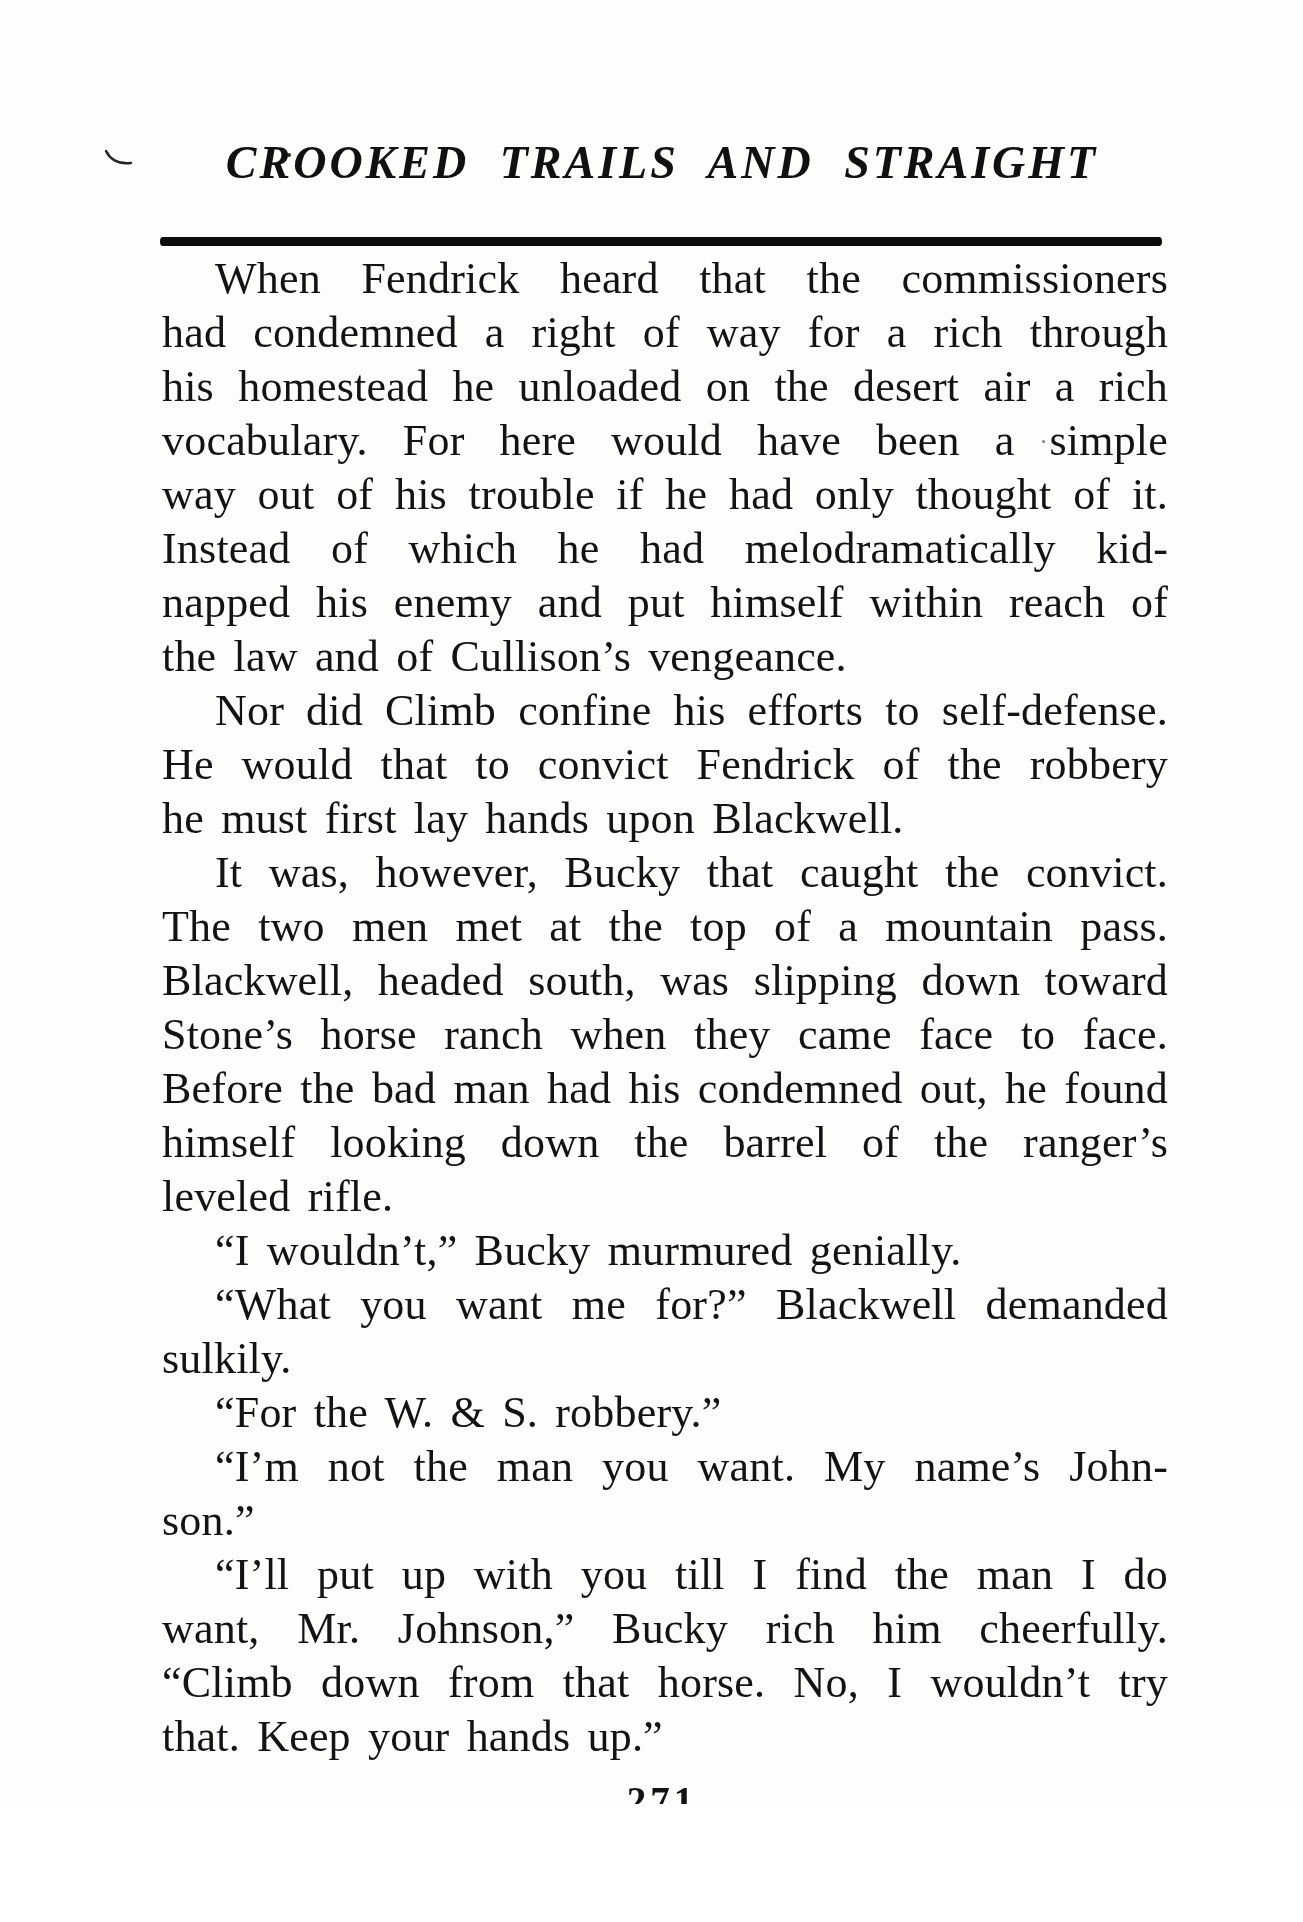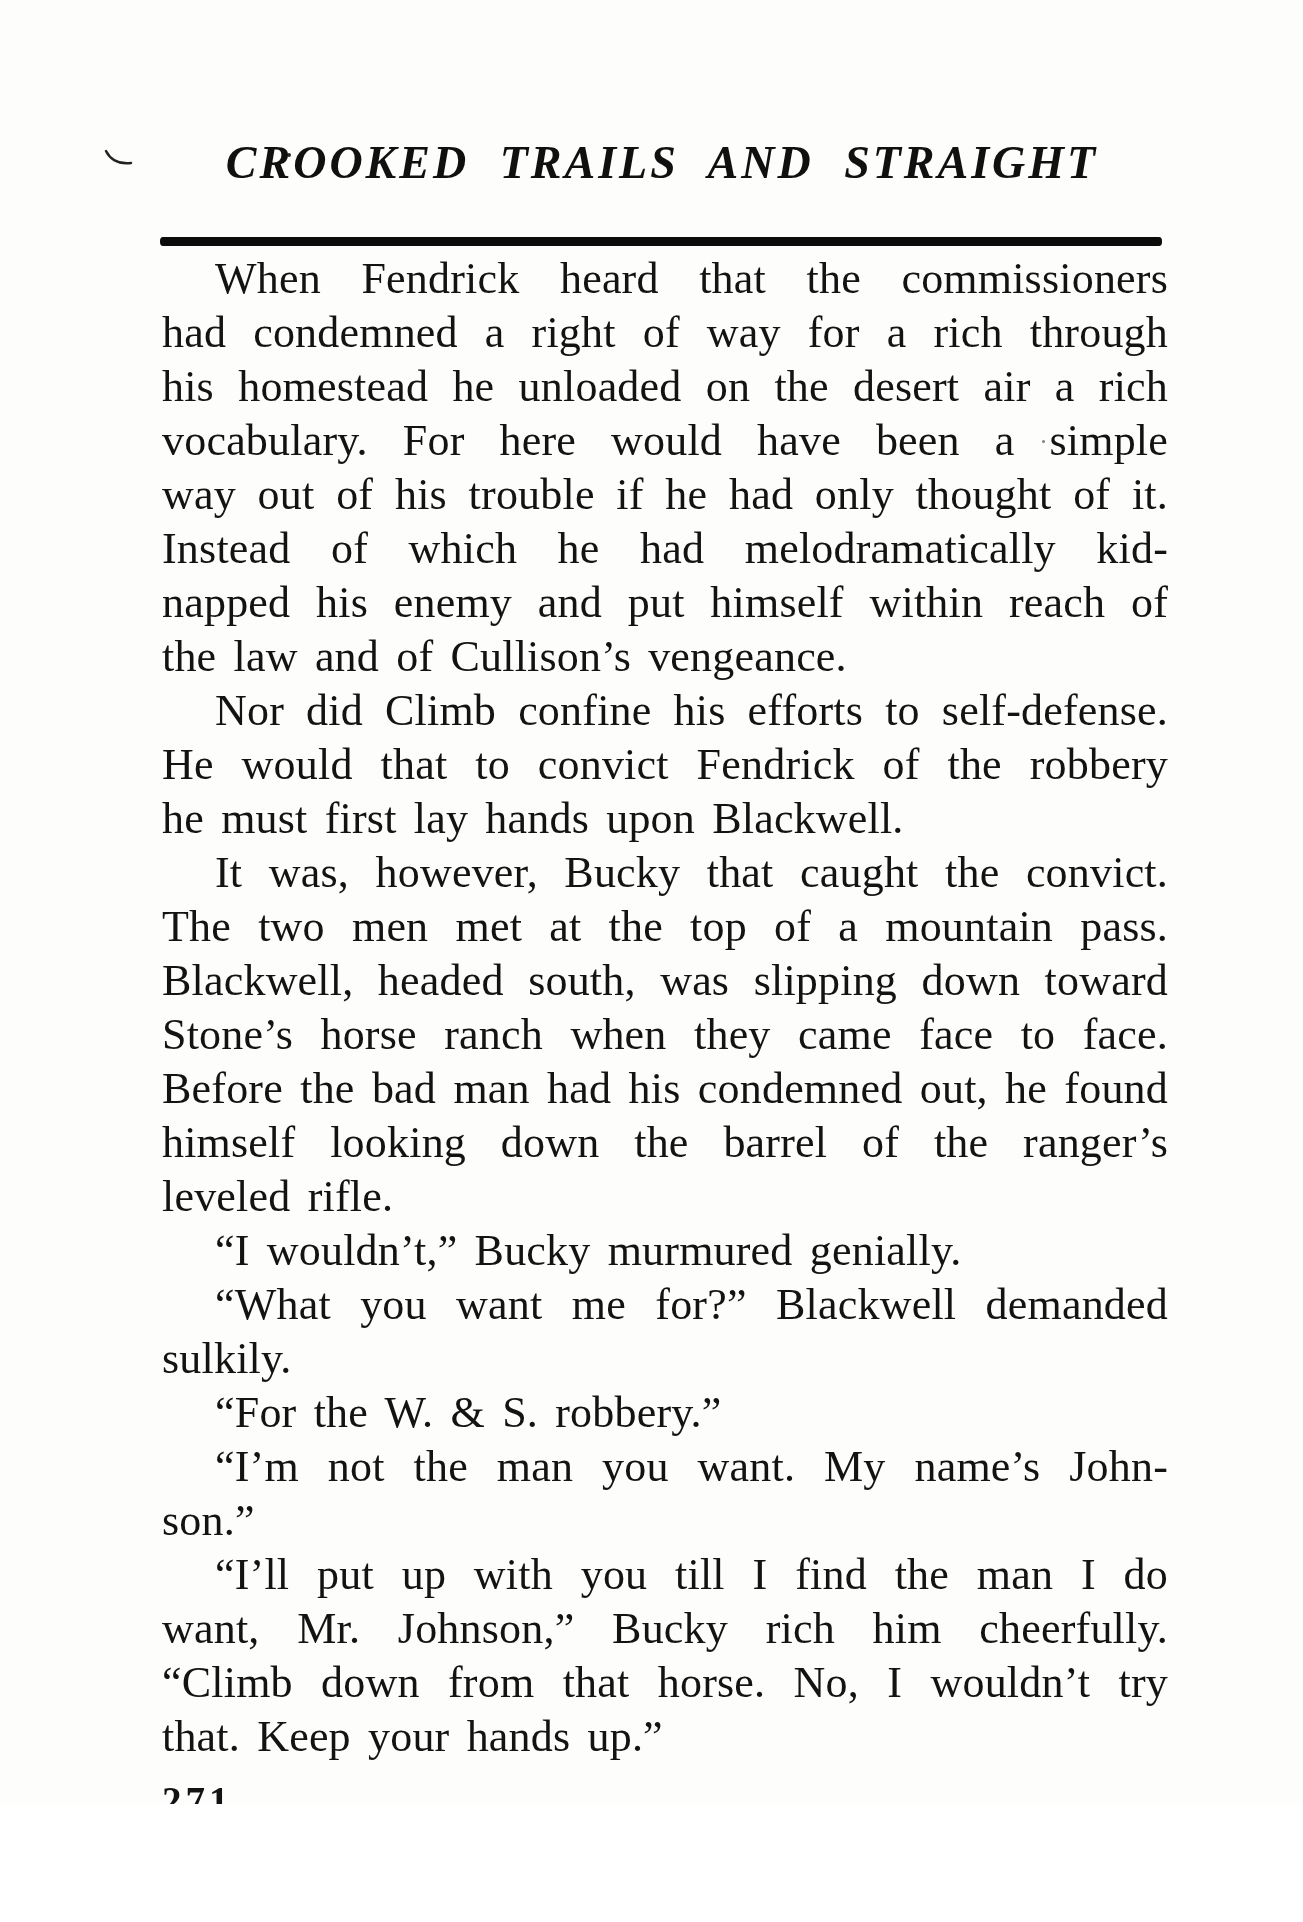--- a/index.html
+++ b/index.html
@@ -61,20 +61,21 @@
   .line.para-end {
     text-align: left;
     text-align-last: left;
     word-spacing: 6px;
   }
   .page-number {
     position: absolute;
     top: 1778px;
     left: 162px;
     width: 1000px;
+    text-align: center;
     font-size: 39px;
     font-weight: bold;
     letter-spacing: 4px;
     color: #131313;
   }
   
   .artifact-hook {
     position: absolute;
     top: 148px;
     left: 104px;

